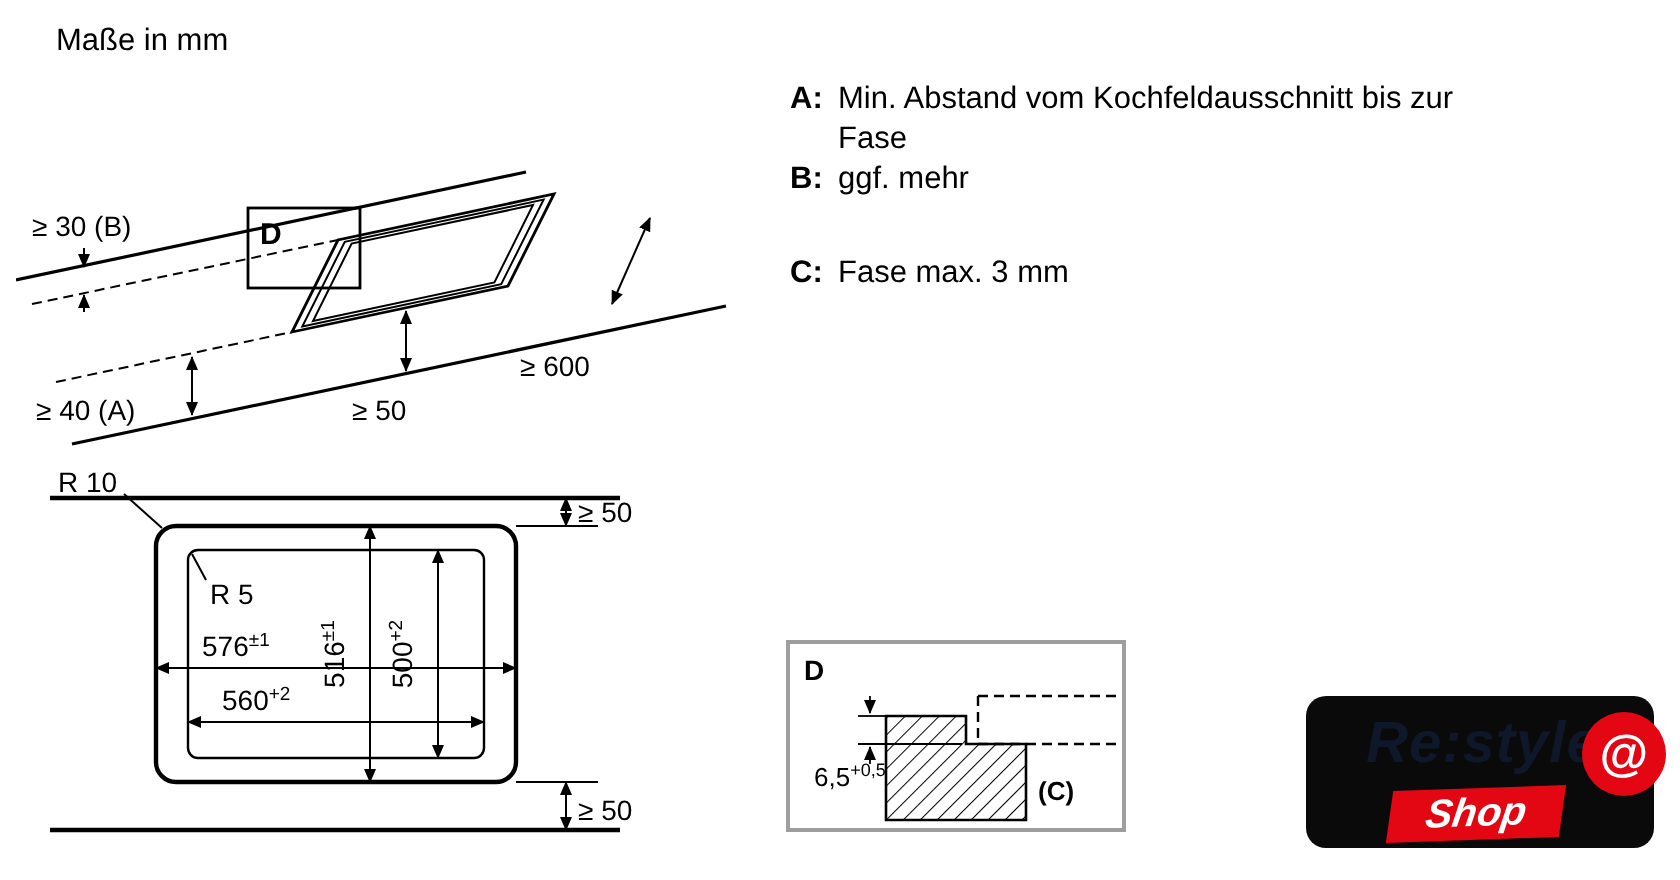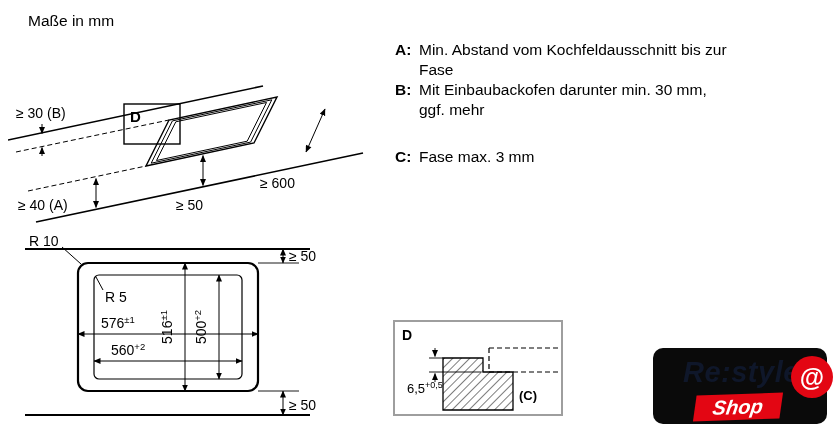--- a/index.html
+++ b/index.html
@@ -134,21 +134,20 @@
     <div class="note-row">
       <div class="note-key">A:</div>
       <div class="note-text">
         <div class="note-line">Min. Abstand vom Kochfeldausschnitt bis zur</div>
         <div class="note-line">Fase</div>
       </div>
     </div>
     <div class="note-row">
       <div class="note-key">B:</div>
       <div class="note-text">
-        <div class="note-line">Mit Einbaubackofen darunter min. 30 mm,</div>
         <div class="note-line">ggf. mehr</div>
       </div>
     </div>
     <div class="note-row sp26">
       <div class="note-key">C:</div>
       <div class="note-text">
         <div class="note-line">Fase max. 3 mm</div>
       </div>
     </div>
   </div>

